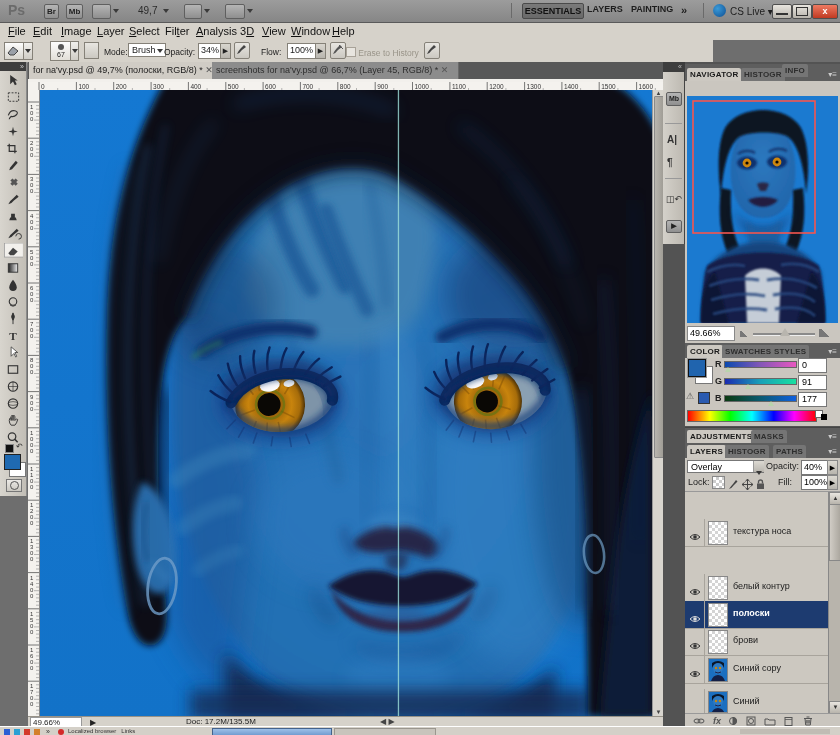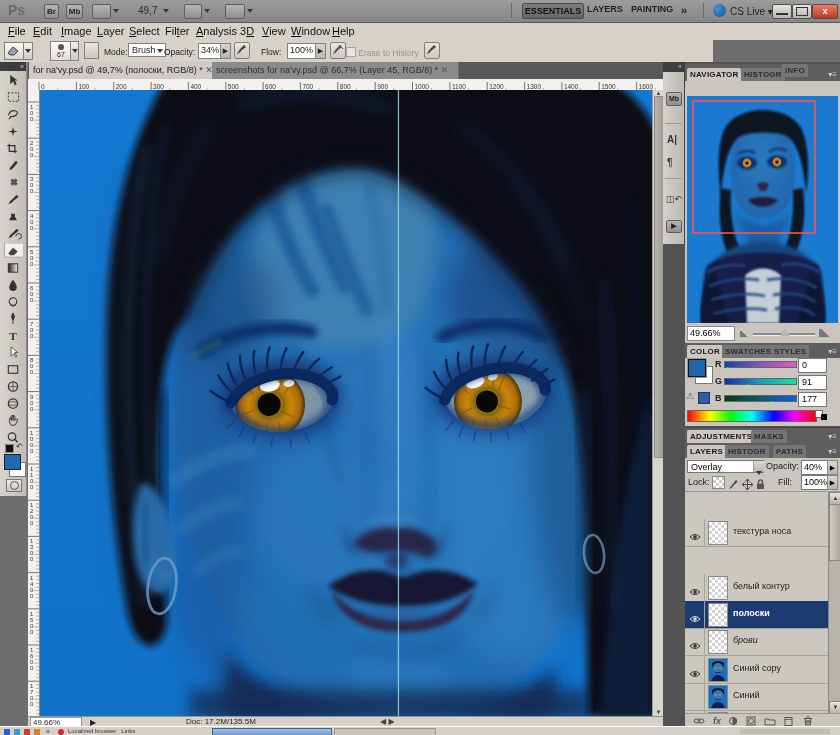--- a/index.html
+++ b/index.html
@@ -986,21 +986,21 @@
       <div class="abs" style="left:4px;top:8px;"><svg width="12" height="8" viewBox="0 0 12 8">
                 <path d="M1 4 Q6 -1 11 4 Q6 9 1 4 Z" fill="none" stroke="#ddd" stroke-width="1"></path>
                 <circle cx="6" cy="4" r="1.8" fill="#ddd"></circle>
               </svg></div>
       <div class="abs" style="left:19px;top:0;width:1px;height:27px;background:#a8a49c;"></div>
       <div class="abs" style="left:23px;top:2px;border:1px solid #888;background:#fff;">
               <div style="width:18px;height:22px;background:#fff;background-image:repeating-conic-gradient(#d4d4d4 0 25%,#fff 0 50%);background-size:6px 6px;"></div>
             </div>
       <div class="abs" style="left:48px;top:7px;font-size:9px;color:#fff;font-weight:bold;white-space:nowrap;">полоски</div>
     </div>
-          <div class="abs" style="left:0;top:136px;width:155px;height:27px;background:transparent;border-bottom:1px solid #a8a49c;font-style:italic;">
+          <div class="abs" style="left:0;top:136px;width:155px;height:27px;background:transparent;border-bottom:1px solid #a8a49c;">
       <div class="abs" style="left:4px;top:8px;"><svg width="12" height="8" viewBox="0 0 12 8">
                 <path d="M1 4 Q6 -1 11 4 Q6 9 1 4 Z" fill="none" stroke="#333" stroke-width="1"></path>
                 <circle cx="6" cy="4" r="1.8" fill="#333"></circle>
               </svg></div>
       <div class="abs" style="left:19px;top:0;width:1px;height:27px;background:#a8a49c;"></div>
       <div class="abs" style="left:23px;top:2px;border:1px solid #888;background:#fff;">
               <div style="width:18px;height:22px;background:#fff;background-image:repeating-conic-gradient(#d4d4d4 0 25%,#fff 0 50%);background-size:6px 6px;"></div>
             </div>
       <div class="abs" style="left:48px;top:7px;font-size:9px;color:#1c1c1c;font-weight:normal;white-space:nowrap;">брови</div>
     </div>
@@ -1016,21 +1016,21 @@
                   <ellipse cx="9" cy="9" rx="5" ry="6" fill="#2e7ac2"></ellipse>
                   <path d="M3 4 Q9 0 15 4 L15 9 Q13 4 9 4 Q5 4 3 9 Z" fill="#0a1628"></path>
                   <circle cx="7" cy="9" r="1.2" fill="#c8860e"></circle>
                   <circle cx="11" cy="9" r="1.2" fill="#c8860e"></circle>
                   <path d="M6 13 Q9 15 12 13" stroke="#232043" fill="none"></path>
                   <path d="M2 22 Q4 16 9 16 Q14 16 16 22 Z" fill="#131f46"></path>
                 </svg></div>
             </div>
       <div class="abs" style="left:48px;top:7px;font-size:9px;color:#1c1c1c;font-weight:normal;white-space:nowrap;">Синий copy</div>
     </div>
-          <div class="abs" style="left:0;top:191px;width:148px;height:27px;background:transparent;border-bottom:1px solid #a8a49c;">
+          <div class="abs" style="left:0;top:197px;width:148px;height:27px;background:transparent;border-bottom:1px solid #a8a49c;">
       <div class="abs" style="left:4px;top:9px;"></div>
       <div class="abs" style="left:19px;top:0;width:1px;height:27px;background:#a8a49c;"></div>
       <div class="abs" style="left:23px;top:2px;border:1px solid #888;background:#fff;">
               <div style="width:18px;height:22px;"><svg width="18" height="22" viewBox="0 0 18 22">
                   <rect width="18" height="22" fill="#1b6fc0"></rect>
                   <ellipse cx="9" cy="9" rx="5" ry="6" fill="#2e7ac2"></ellipse>
                   <path d="M3 4 Q9 0 15 4 L15 9 Q13 4 9 4 Q5 4 3 9 Z" fill="#0a1628"></path>
                   <circle cx="7" cy="9" r="1.2" fill="#c8860e"></circle>
                   <circle cx="11" cy="9" r="1.2" fill="#c8860e"></circle>
                   <path d="M6 13 Q9 15 12 13" stroke="#232043" fill="none"></path>

